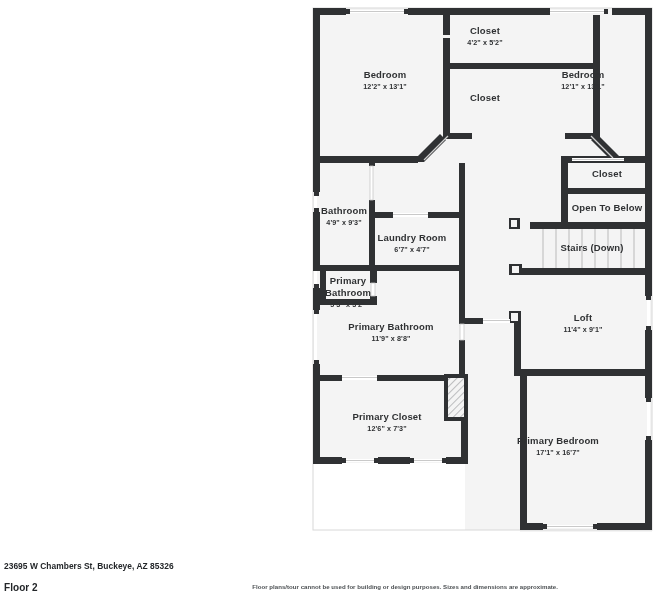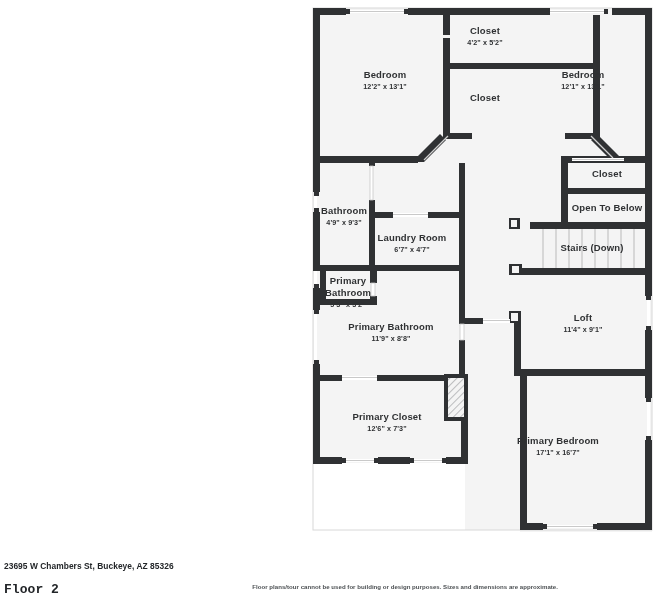--- a/index.html
+++ b/index.html
@@ -54,25 +54,24 @@
     top: 9px;
     font-size: 8.4px;
     font-weight: bold;
     color: #232629;
     letter-spacing: 0.05px;
   }
   #floor-line {
     position: absolute;
     left: 4px;
     top: 30px;
-    font-size: 13px;
+    font-size: 10px;
     font-weight: bold;
     color: #232629;
     letter-spacing: 0.05px;
-    font-family: Liberation Mono, monospace;
   }
   #disclaimer-line {
     position: absolute;
     right: 6px;
     top: 31px;
     font-size: 6.1px;
     font-weight: bold;
     color: #4c5053;
     letter-spacing: 0.02px;
   }

